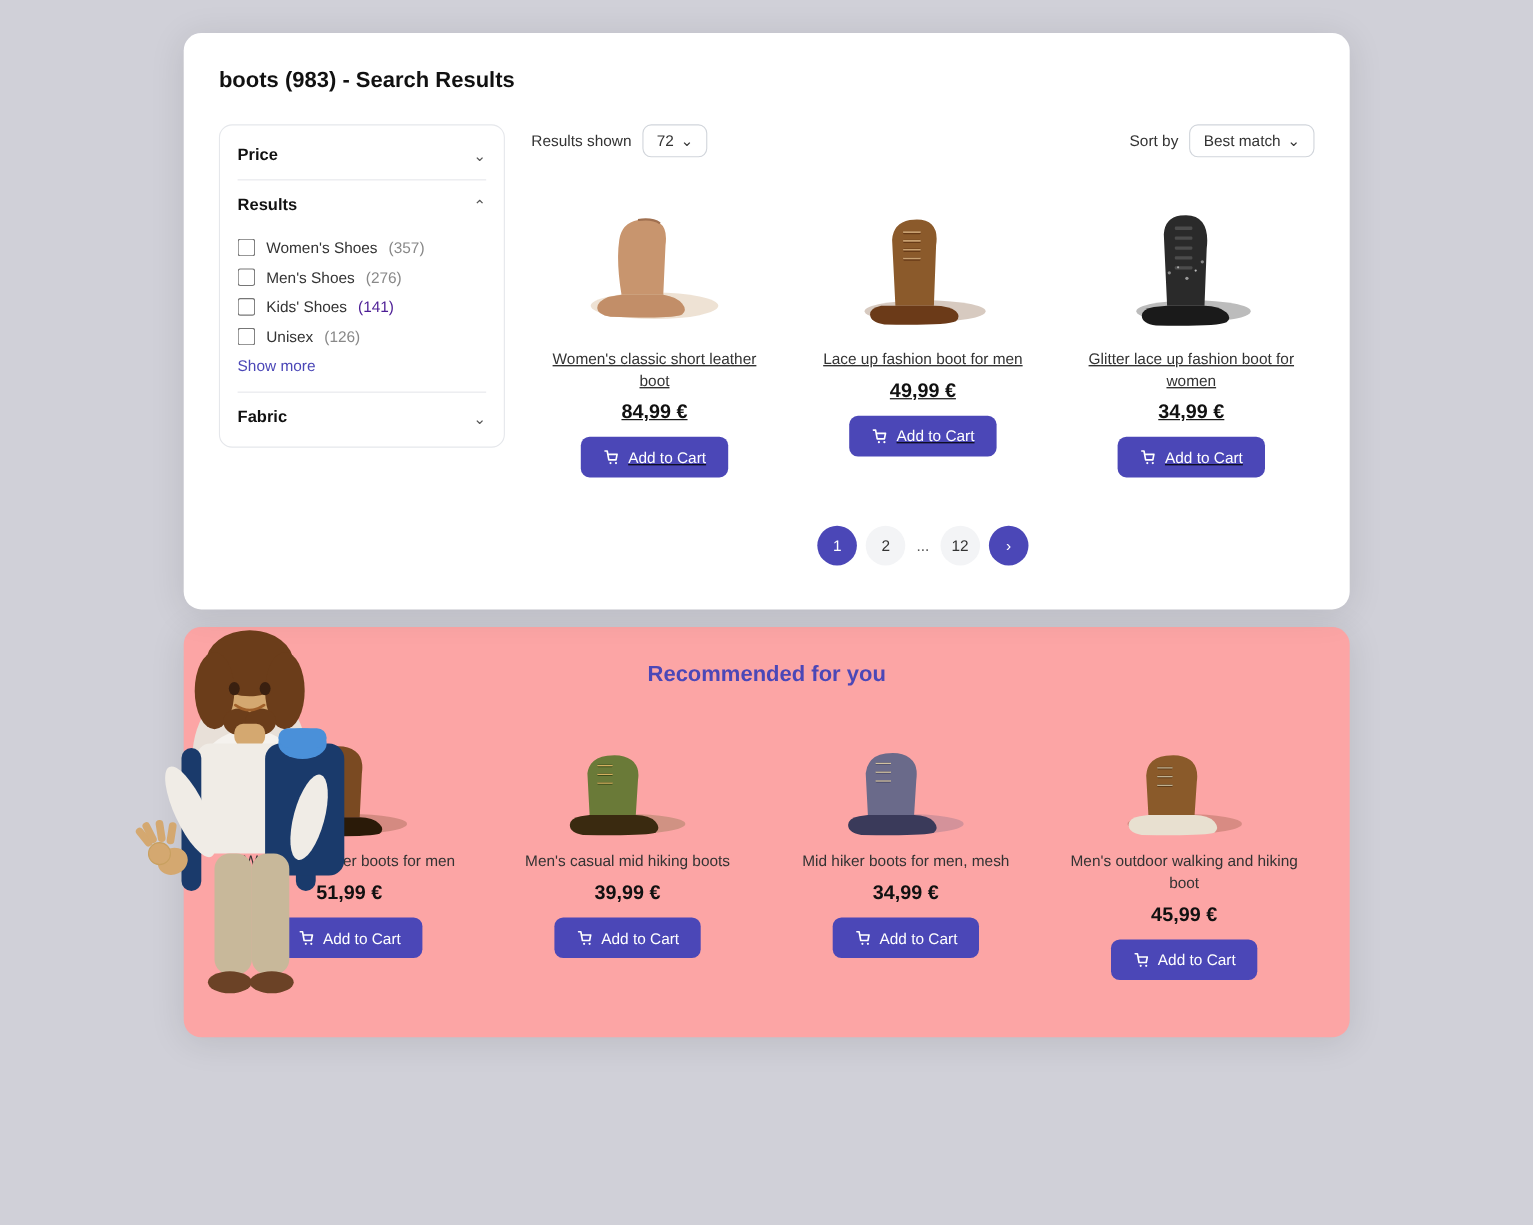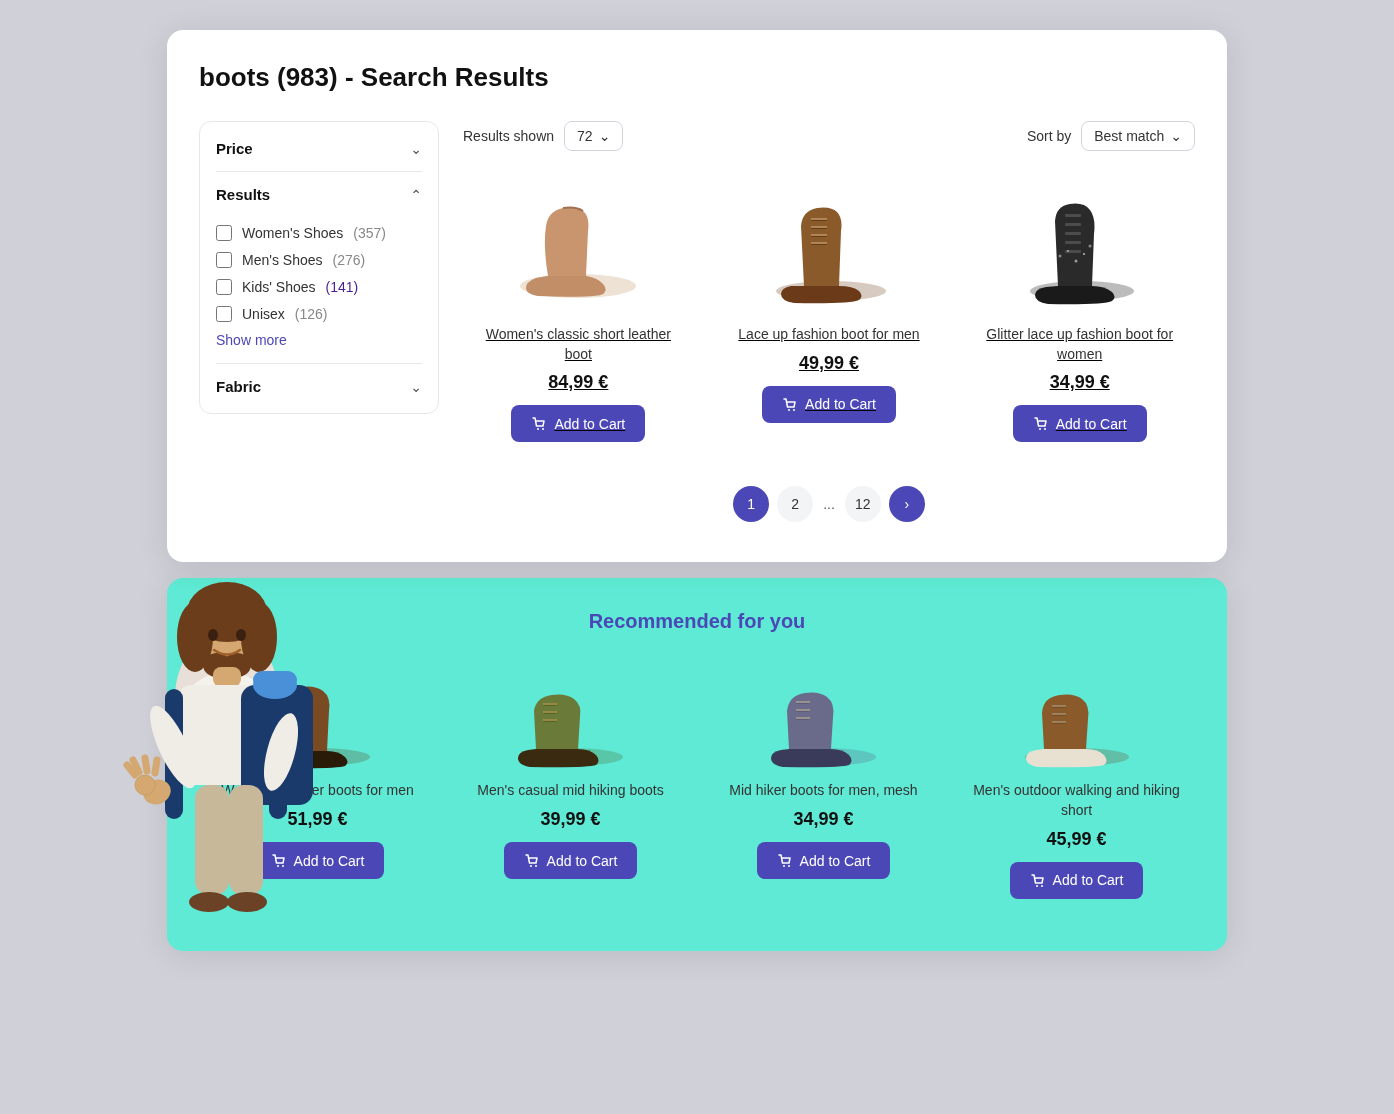--- a/index.html
+++ b/index.html
@@ -19,33 +19,33 @@
     
     .main-card {
       background: #fff;
       border-radius: 16px;
       padding: 32px 32px 40px 32px;
       box-shadow: 0 4px 32px rgba(0,0,0,0.10);
       position: relative;
       z-index: 2;
     }
     .page-title {
-      font-size: 26px;
+      font-size: 20px;
       font-weight: 700;
       margin-bottom: 28px;
       color: #111;
     }
     .page-title span.query { font-weight: 800; }
     .content-layout {
       display: flex;
       gap: 24px;
     }
     
     .sidebar {
-      width: 240px;
+      width: 260px;
       flex-shrink: 0;
     }
     .filter-section {
       border: 1px solid #e5e7eb;
       border-radius: 12px;
       padding: 18px 16px;
       margin-bottom: 0;
     }
     .filter-header {
       display: flex;
@@ -219,21 +219,21 @@
       background: #4B47B7;
       color: #fff;
     }
     .page-dots {
       font-size: 14px;
       color: #555;
       padding: 0 2px;
     }
     
     .recommended-card {
-      background: #5eead4;
+      background: #fca5a5;
       border-radius: 16px;
       padding: 32px 32px 36px 32px;
       box-shadow: 0 4px 32px rgba(0,0,0,0.10);
       margin-top: 16px;
       position: relative;
       z-index: 1;
     }
     .recommended-title {
       font-size: 20px;
       font-weight: 700;
@@ -532,21 +532,21 @@
     <path d="M32 80 L30 44 Q31 28 48 26 Q62 24 70 30 Q78 36 76 50 L74 80 Z" fill="#8a5a2a"></path>
     <path d="M32 80 L74 80 Q86 80 92 86 Q97 92 92 96 Q84 99 26 98 Q14 96 14 89 Q14 83 24 81 Z" fill="#e8e0d0"></path>
     <rect x="40" y="36" width="14" height="2.5" rx="1" fill="#5a3a18" opacity="0.9"></rect>
     <rect x="40" y="44" width="14" height="2.5" rx="1" fill="#5a3a18" opacity="0.9"></rect>
     <rect x="40" y="52" width="14" height="2.5" rx="1" fill="#5a3a18" opacity="0.9"></rect>
     <line x1="40" y1="37" x2="54" y2="37" stroke="#c0b090" stroke-width="1.2"></line>
     <line x1="40" y1="45" x2="54" y2="45" stroke="#c0b090" stroke-width="1.2"></line>
     <line x1="40" y1="53" x2="54" y2="53" stroke="#c0b090" stroke-width="1.2"></line>
   </svg>
     </div>
-    <div class="product-name">Men's outdoor walking and hiking short</div>
+    <div class="product-name">Men's outdoor walking and hiking boot</div>
     <div class="product-price">45,99 €</div>
     <button class="add-to-cart-btn">
       <span><svg width="16" height="16" viewBox="0 0 16 16" fill="none" style="display:inline-block;vertical-align:middle;">
     <path d="M2 2h2l1.5 8h6.5l1-5H5" stroke="white" stroke-width="1.5" stroke-linecap="round" stroke-linejoin="round"></path>
     <circle cx="7" cy="13" r="1" fill="white"></circle>
     <circle cx="12" cy="13" r="1" fill="white"></circle>
   </svg></span>
       <span>Add to Cart</span>
     </button>
   </div>

